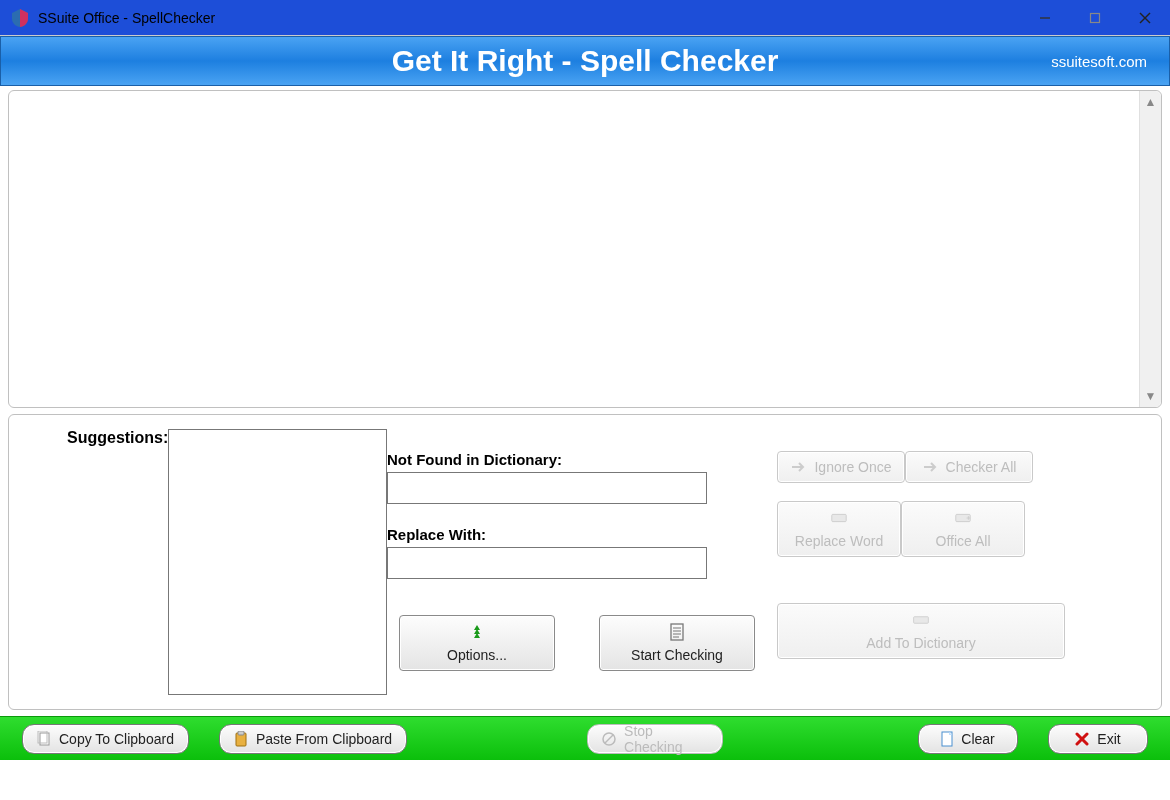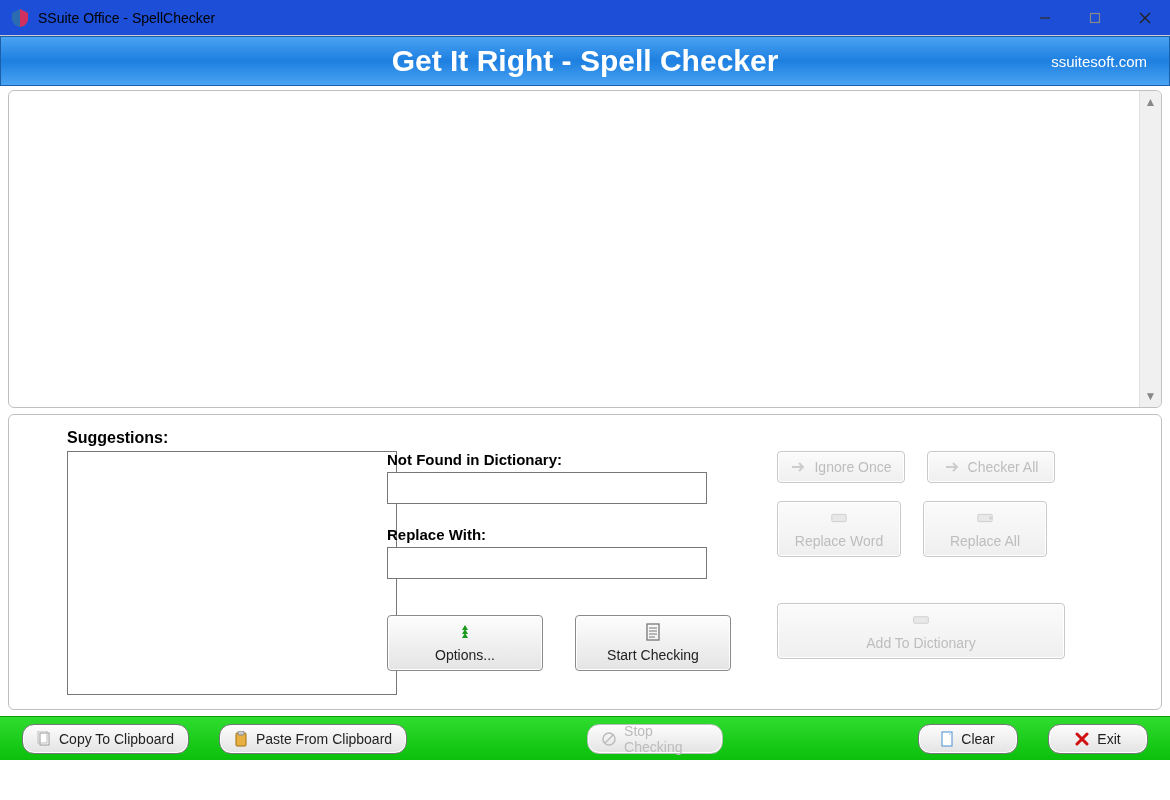--- a/index.html
+++ b/index.html
@@ -101,21 +101,20 @@
   border: 1px solid #c0c0c0;
   border-radius: 6px;
   background: #fff;
   height: 296px;
   padding: 14px 18px;
   display: flex;
 }
 .col-suggestions {
   width: 360px;
   display: flex;
-  flex-direction: column;
   padding-left: 40px;
 }
 .label {
   font-family: Arial, sans-serif;
   font-weight: bold;
   font-size: 16px;
   margin-bottom: 4px;
 }
 .suggestions-box {
   width: 330px;
@@ -151,21 +150,20 @@
 
 .col-right {
   flex: 1;
   padding-top: 22px;
   display: flex;
   flex-direction: column;
   gap: 18px;
 }
 .right-row {
   display: flex;
-  gap: 22px;
 }
 
 .btn {
   border: 1px solid #8a8a8a;
   border-radius: 4px;
   background: linear-gradient(#fdfdfd, #e4e4e4);
   box-shadow: inset 0 0 0 1px #fff;
   display: flex;
   align-items: center;
   justify-content: center;
@@ -175,21 +173,21 @@
   color: #222;
 }
 .btn.disabled {
   color: #bdbdbd;
   border-color: #c9c9c9;
   background: linear-gradient(#fbfbfb, #efefef);
 }
 .btn.small { height: 32px; width: 128px; }
 .btn.med { height: 56px; width: 124px; flex-direction: column; line-height: 1.2; }
 .btn.wide { height: 56px; width: 288px; flex-direction: column; margin-top: 28px; }
-.btn.mid { height: 56px; width: 156px; flex-direction: column; }
+.btn.mid { height: 56px; width: 156px; flex-direction: column; margin-left: 12px; }
 .btn .icon { width: 18px; height: 18px; display: flex; align-items:center; justify-content:center; }
 
 .footer {
   height: 44px;
   background: linear-gradient(#2fdd2f, #0bbf0b);
   border-top: 1px solid #0a9a0a;
   display: flex;
   align-items: center;
   padding: 0 22px;
   gap: 30px;
@@ -324,21 +322,21 @@
           <span>Replace Word</span>
         </div>
         <div class="btn med disabled">
           <span class="icon">
             <svg width="20" height="14" viewBox="0 0 20 14">
                 <rect x="2" y="3" width="16" height="8" rx="1" fill="#e8e8e8" stroke="#ccc"></rect>
                 <line x1="16" y1="5" x2="16" y2="9" stroke="#ccc"></line>
                 <line x1="14" y1="7" x2="18" y2="7" stroke="#ccc"></line>
               </svg>
           </span>
-          <span>Replace All</span>
+          <span>Office All</span>
         </div>
       </div>
       <div class="right-row">
         <div class="btn wide disabled">
           <span class="icon">
             <svg width="22" height="14" viewBox="0 0 22 14">
                 <rect x="2" y="3" width="18" height="8" rx="1" fill="#e8e8e8" stroke="#ccc"></rect>
               </svg>
           </span>
           <span>Add To Dictionary</span>

